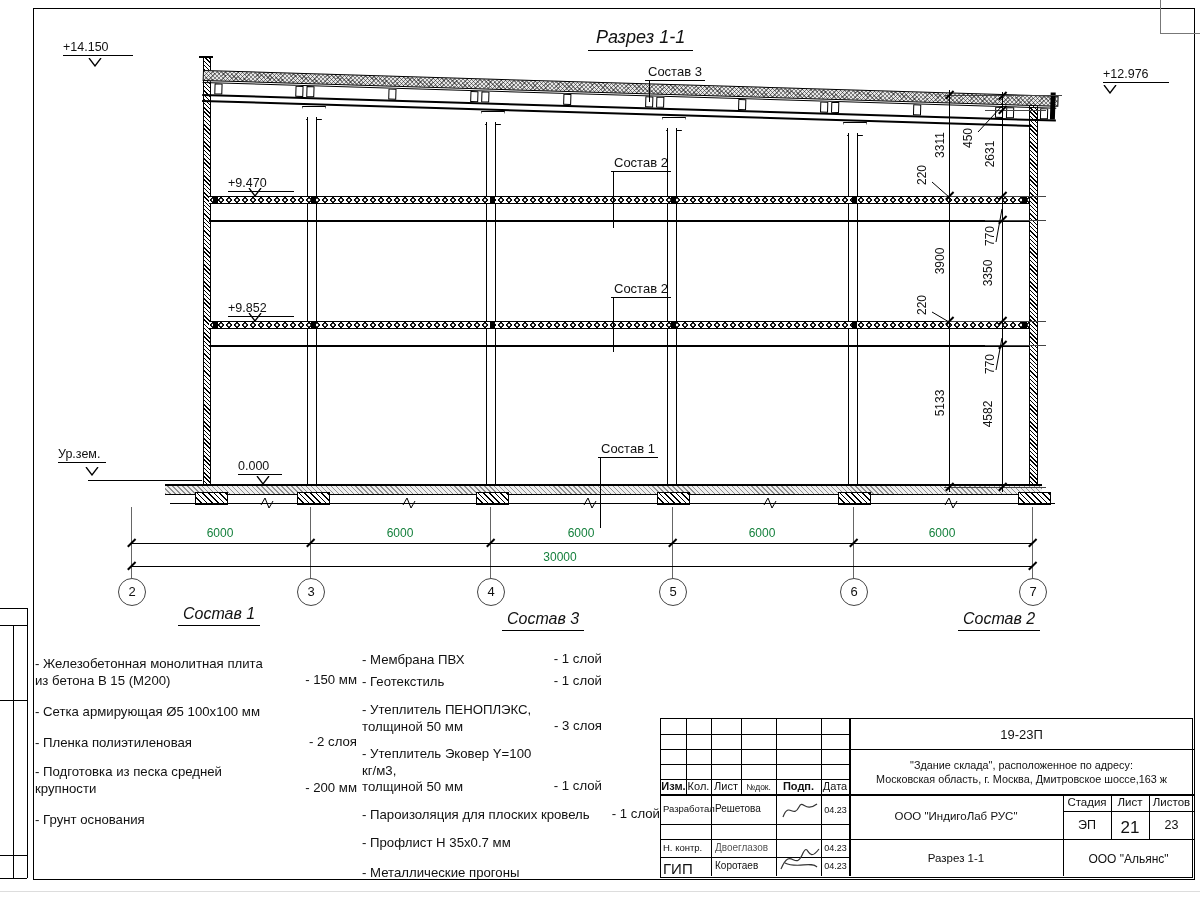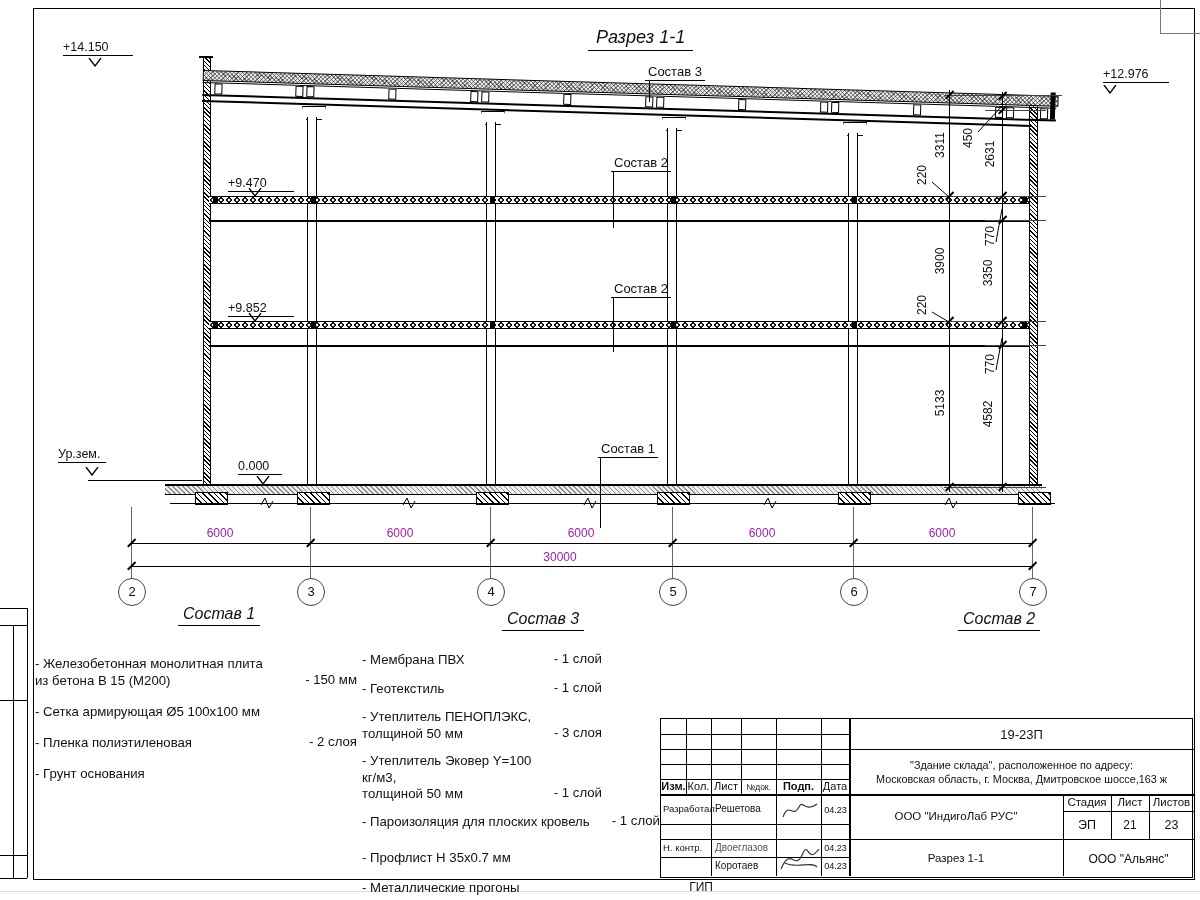--- a/index.html
+++ b/index.html
@@ -1,21 +1,21 @@
 <!DOCTYPE html>
 <html><head>
 <meta charset="utf-8">
 <style>
   html,body{margin:0;padding:0;background:#fff;}
   #sheet{position:relative;width:1200px;height:900px;background:#fff;overflow:hidden;
          font-family:"Liberation Sans",sans-serif;color:#111;}
   .abs{position:absolute;}
   .hl{position:absolute;background:#000;height:1px;}
   .vl{position:absolute;background:#000;width:1px;}
-  .dimtext{position:absolute;font-size:12px;white-space:nowrap;color:#a21caf;}
+  .dimtext{position:absolute;font-size:12px;white-space:nowrap;color:#15803d;}
   .vdim{position:absolute;width:56px;text-align:center;font-size:12px;white-space:nowrap;
         transform:rotate(-90deg);transform-origin:center;}
   .tick{position:absolute;width:11px;height:1.5px;background:#000;transform:rotate(-45deg);}
   .bubble{position:absolute;width:26px;height:26px;border:1.1px solid #444;border-radius:50%;
           text-align:center;line-height:25px;font-size:13px;background:#fff;}
   .axisline{position:absolute;width:1px;background:#666;}
   .wallhatch{position:absolute;background-color:#fff;border-left:1.6px solid #000;border-right:1.6px solid #000;
        background-image:repeating-linear-gradient(45deg,#000 0 1px,transparent 1px 3px);}
   .deckhatch{position:absolute;background-color:#e6e6e6;border:1.1px solid #000;
        background-image:repeating-linear-gradient(45deg,rgba(0,0,0,.45) 0 1px,transparent 1px 3px),
@@ -288,50 +288,55 @@
 из бетона В 15 (М200)</span>
       <span class="lval">- 150 мм</span>
       </div>
     <div class="lrow" style="margin-top:15px;padding-right:0;">
       <span class="lname">- Сетка армирующая Ø5 100х100 мм</span>
       </div>
     <div class="lrow" style="margin-top:14px;padding-right:66px;">
       <span class="lname">- Пленка полиэтиленовая</span>
       <span class="lval">-  2 слоя</span>
       </div>
+    <div class="lrow" style="margin-top:13px;padding-right:66px;">
+      <span class="lname">- Подготовка из песка средней
+крупности</span>
+      <span class="lval">- 200 мм</span>
+      </div>
     <div class="lrow" style="margin-top:15px;padding-right:0;">
       <span class="lname">- Грунт основания</span>
       </div>
   </div>
 
   <div class="heading" style="left:502px;top:610px;">Состав 3</div>
   <div class="legend" style="left:362px;top:648px;width:240px;">
     <div class="lrow" style="margin-top:4px;padding-right:58px;">
       <span class="lname">- Мембрана ПВХ</span>
       <span class="lval">- 1 слой</span>
       </div>
-    <div class="lrow" style="margin-top:12px;padding-right:58px;">
+    <div class="lrow" style="margin-top:5px;padding-right:58px;">
       <span class="lname">- Геотекстиль</span>
       <span class="lval">- 1 слой</span>
       </div>
     <div class="lrow" style="margin-top:12px;padding-right:58px;">
       <span class="lname">- Утеплитель ПЕНОПЛЭКС,
 толщиной 50 мм</span>
       <span class="lval">- 3 слоя</span>
       </div>
     <div class="lrow" style="margin-top:11px;padding-right:58px;">
       <span class="lname">- Утеплитель Эковер Y=100 кг/м3,
 толщиной 50 мм</span>
       <span class="lval">- 1 слой</span>
       </div>
     <div class="lrow" style="margin-top:11px;padding-right:0;">
       <span class="lname">- Пароизоляция для плоских кровель</span>
       <span class="lval" style="right:-58px;">- 1 слой</span>
       </div>
-    <div class="lrow" style="margin-top:20px;padding-right:0;">
+    <div class="lrow" style="margin-top:12px;padding-right:0;">
       <span class="lname">- Профлист Н 35х0.7 мм</span>
       </div>
     <div class="lrow" style="margin-top:13px;padding-right:0;">
       <span class="lname">- Металлические прогоны</span>
       </div>
 
   </div>
 
   <div class="heading" style="left:958px;top:610px;">Состав 2</div>
 
@@ -371,33 +376,33 @@
     <div class="tbtext" style="left:54px;top:84px;width:60px;text-align:left;font-size:10px;">Решетова</div>
     <div class="tbtext" style="left:161px;top:86px;width:27px;font-size:9px;">04.23</div>
     <svg class="abs" style="left:118px;top:78px;" width="42" height="26">
       <path d="M4,20 C10,4 14,22 20,10 C24,2 26,16 38,7" fill="none" stroke="#333" stroke-width="1.2"></path>
       </svg>
 
     <div class="tbtext" style="left:2px;top:123px;width:50px;text-align:left;font-size:9.5px;">Н. контр.</div>
     <div class="tbtext" style="left:54px;top:123px;width:62px;text-align:left;font-size:10px;color:#555;">Двоеглазов</div>
     <div class="tbtext" style="left:161px;top:124px;width:27px;font-size:9px;">04.23</div>
 
-    <div class="tbtext" style="left:2px;top:141px;width:50px;text-align:right;font-size:12px;margin-top:20px;">ГИП</div>
+    <div class="tbtext" style="left:2px;top:141px;width:50px;text-align:left;font-size:15px;">ГИП</div>
     <div class="tbtext" style="left:54px;top:141px;width:62px;text-align:left;font-size:10px;">Коротаев</div>
     <div class="tbtext" style="left:161px;top:142px;width:27px;font-size:9px;">04.23</div>
     <svg class="abs" style="left:116px;top:120px;" width="46" height="38">
       <path d="M4,30 C14,6 18,34 26,14 C32,2 30,26 42,10 M8,24 C20,30 34,22 40,28" fill="none" stroke="#333" stroke-width="1.2"></path>
       </svg>
 
     <div class="tbtext" style="left:188px;top:8px;width:345px;font-size:13px;">19-23П</div>
     <div class="tbtext" style="left:188px;top:40px;width:345px;font-size:10.8px;">"Здание склада", расположенное по адресу:</div>
     <div class="tbtext" style="left:188px;top:54px;width:345px;font-size:10.8px;">Московская область, г. Москва, Дмитровское шоссе,163 ж</div>
     <div class="tbtext" style="left:188px;top:91px;width:214px;font-size:11.5px;">ООО "ИндигоЛаб РУС"</div>
     <div class="tbtext" style="left:188px;top:133px;width:214px;font-size:11.5px;">Разрез 1-1</div>
     <div class="tbtext" style="left:402px;top:77px;width:48px;font-size:11.5px;">Стадия</div>
     <div class="tbtext" style="left:450px;top:77px;width:38px;font-size:11.5px;">Лист</div>
     <div class="tbtext" style="left:488px;top:77px;width:45px;font-size:11.5px;">Листов</div>
     <div class="tbtext" style="left:402px;top:99px;width:48px;font-size:12.5px;">ЭП</div>
-    <div class="tbtext" style="left:450px;top:99px;width:38px;font-size:12px;">21</div>
+    <div class="tbtext" style="left:450px;top:99px;width:38px;font-size:17px;">21</div>
     <div class="tbtext" style="left:488px;top:99px;width:45px;font-size:12.5px;">23</div>
     <div class="tbtext" style="left:402px;top:133px;width:131px;font-size:12px;">ООО "Альянс"</div>
   </div>
 </div>
 
 </body></html>

